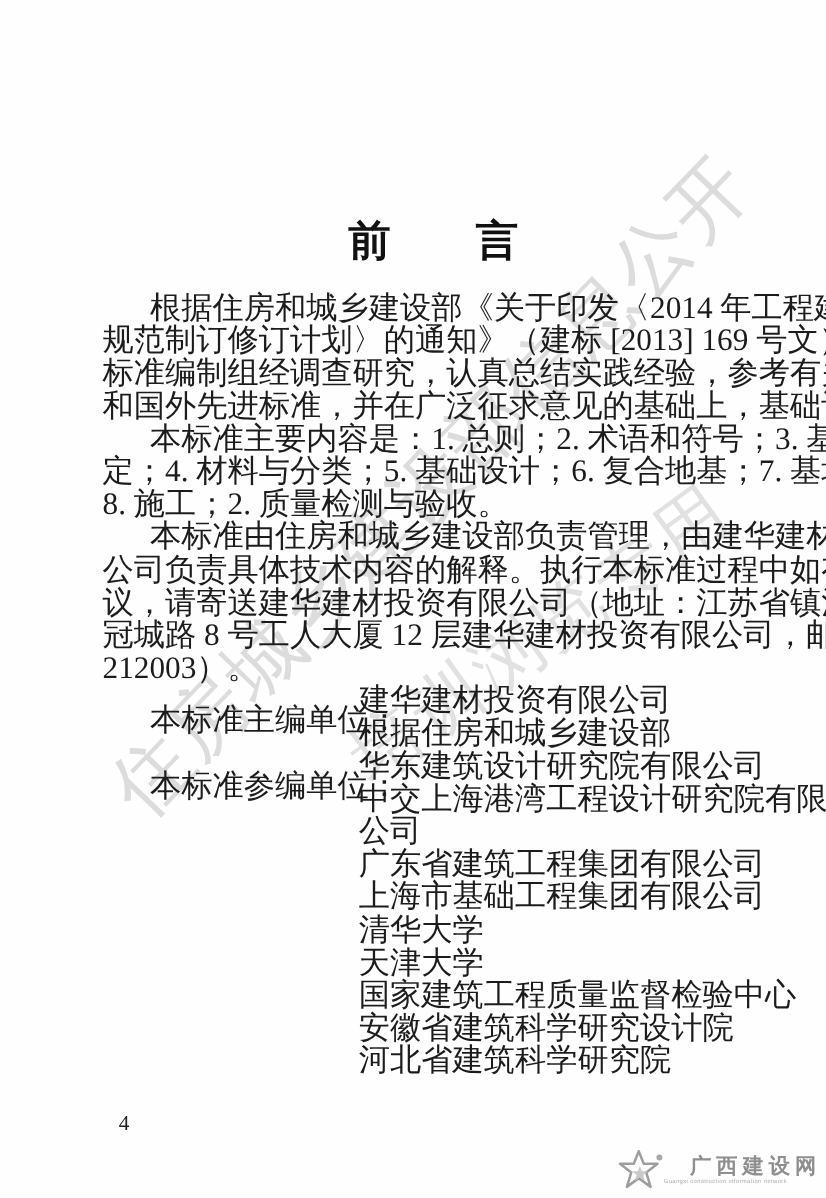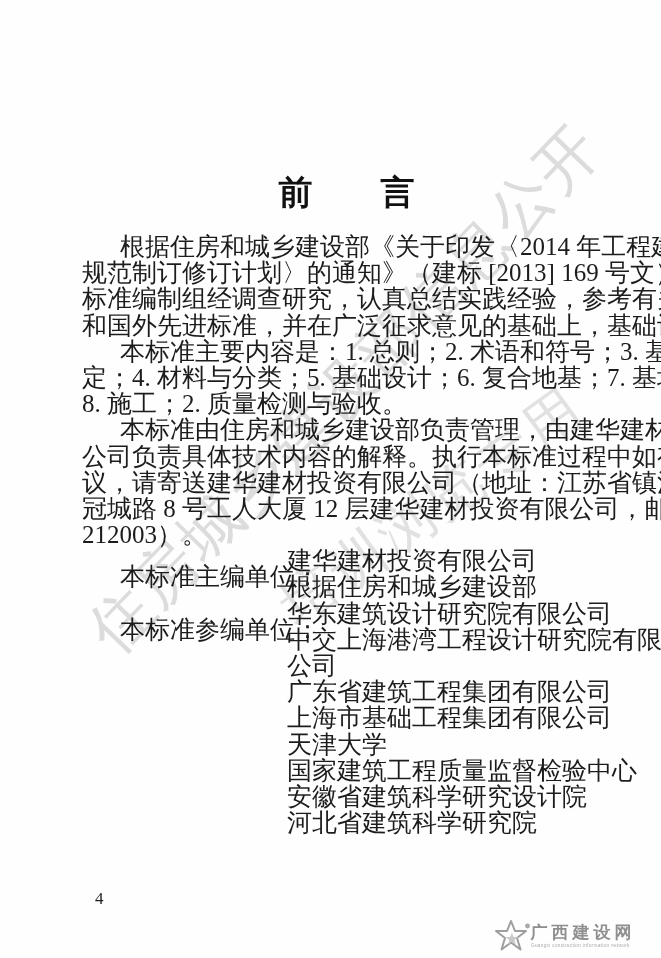--- a/index.html
+++ b/index.html
@@ -23,21 +23,21 @@
   
   .body{position:absolute;top:234px;left:82px;width:502px;font-size:25px;}
   .line{height:26.2px;line-height:26.2px;white-space:nowrap;}
   .line.indent{text-indent:38px;}
   .line.label{padding-left:38px;}
   .line.org{padding-left:205px;}
   .unit-label{display:inline-block;width:167px;text-align:justify;text-align-last:justify;vertical-align:top;margin-top:16px;}
   
   .pagenum{position:absolute;left:95px;top:889px;font-size:17px;color:#222;}
   
-  .logo{position:absolute;right:4px;bottom:4px;display:flex;align-items:center;gap:0;}
+  .logo{position:absolute;right:4px;bottom:4px;display:flex;align-items:center;gap:0;text-align:right;}
   .logo svg{display:block;}
   .logo-text{display:flex;flex-direction:column;line-height:1;}
   .logo-name{
     font-size:17px;color:#8f8f8f;letter-spacing:4px;font-weight:700;
     font-family:"Liberation Serif","DejaVu Serif",serif;
   }
   .logo-tagline{
     font-size:6px;color:#ababab;letter-spacing:.4px;margin-top:2px;
     transform:scale(.78);transform-origin:left top;
     font-family:"Liberation Sans","DejaVu Sans",sans-serif;white-space:nowrap;
@@ -68,20 +68,21 @@
       <div class="line flush">议，请寄送建华建材投资有限公司（地址：江苏省镇江市润州区</div>
       <div class="line flush">冠城路 8 号工人大厦 12 层建华建材投资有限公司，邮编：</div>
       <div class="line flush">212003）。</div>
       <div class="line label"><span class="unit-label">本标准主编单位：</span><span>建华建材投资有限公司</span></div>
       <div class="line org">根据住房和城乡建设部</div>
       <div class="line label"><span class="unit-label">本标准参编单位：</span><span>华东建筑设计研究院有限公司</span></div>
       <div class="line org">中交上海港湾工程设计研究院有限</div>
       <div class="line org">公司</div>
       <div class="line org">广东省建筑工程集团有限公司</div>
       <div class="line org">上海市基础工程集团有限公司</div>
+      <div class="line org">清华大学</div>
       <div class="line org">天津大学</div>
       <div class="line org">国家建筑工程质量监督检验中心</div>
       <div class="line org">安徽省建筑科学研究设计院</div>
       <div class="line org">河北省建筑科学研究院</div>
     </div>
 
   <div class="pagenum">4</div>
 
   <div class="logo">
     <span>

